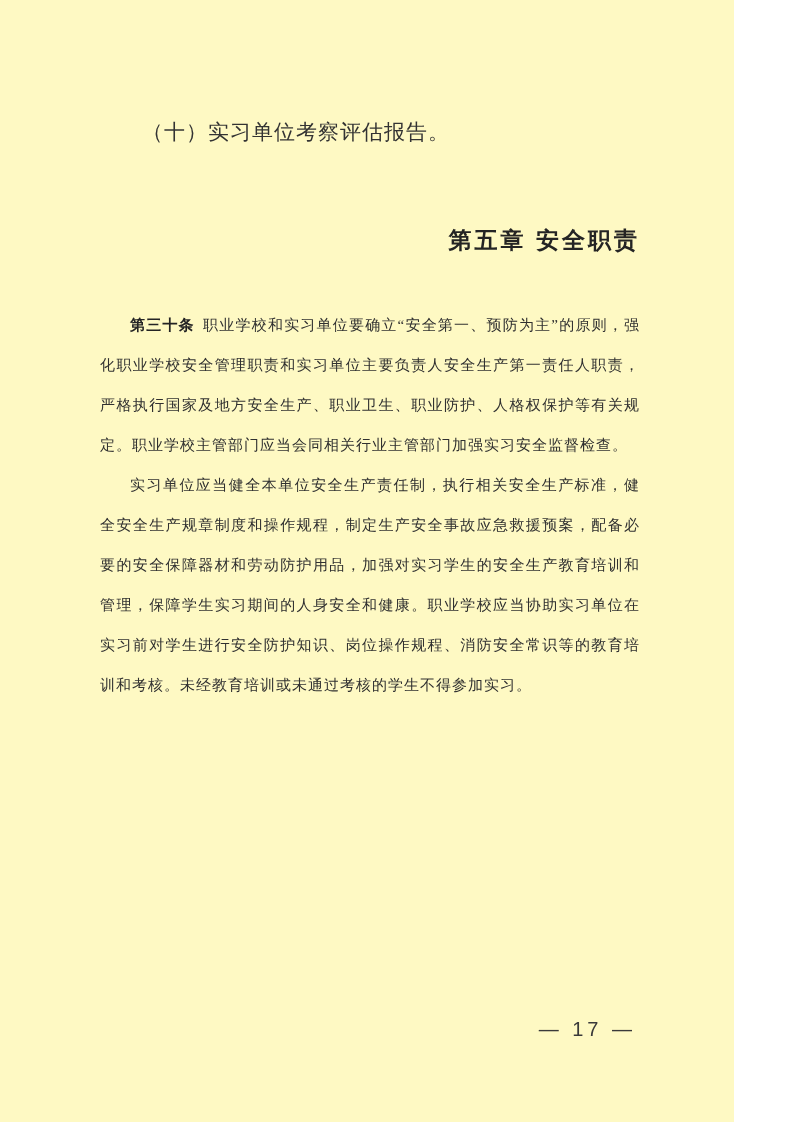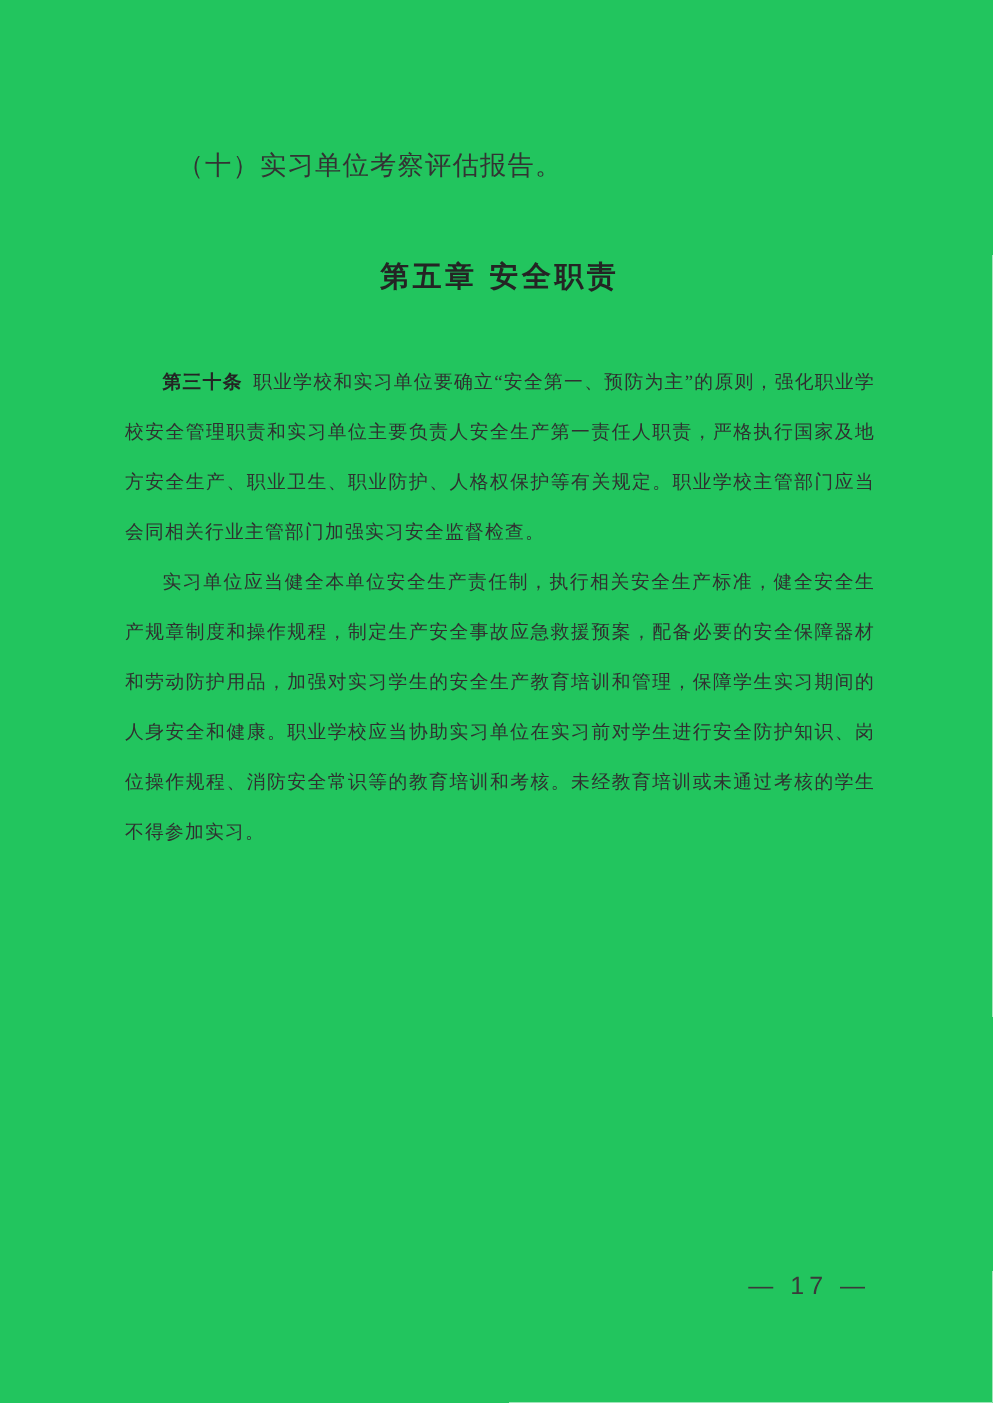--- a/index.html
+++ b/index.html
@@ -2,43 +2,43 @@
 <html><head>
 <meta charset="utf-8">
 <style>
   html, body {
     margin: 0;
     padding: 0;
     background: #ffffff;
   }
   .page {
     position: relative;
-    width: 794px;
+    width: 734px;
     height: 1122px;
-    background: #22c55e;
+    background: #fef9c3;
     font-family: "Liberation Serif", serif;
     color: #2e2e2e;
     overflow: hidden;
     box-sizing: border-box;
   }
   .content {
     box-sizing: border-box;
     padding: 118px 94px 0 100px;
   }
   .intro-line {
     margin: 0;
     font-size: 21px;
     line-height: 28px;
     letter-spacing: 1px;
     text-indent: 2em;
     color: #333333;
   }
   .chapter-heading {
-    margin: 60px 0 50px 0;
-    text-align: center;
+    margin: 79px 0 50px 0;
+    text-align: right;
     font-family: "Liberation Sans", sans-serif;
     font-weight: bold;
     font-size: 23px;
     line-height: 30px;
     letter-spacing: 3px;
     color: #242424;
   }
   .para {
     margin: 0;
     font-size: 15px;

